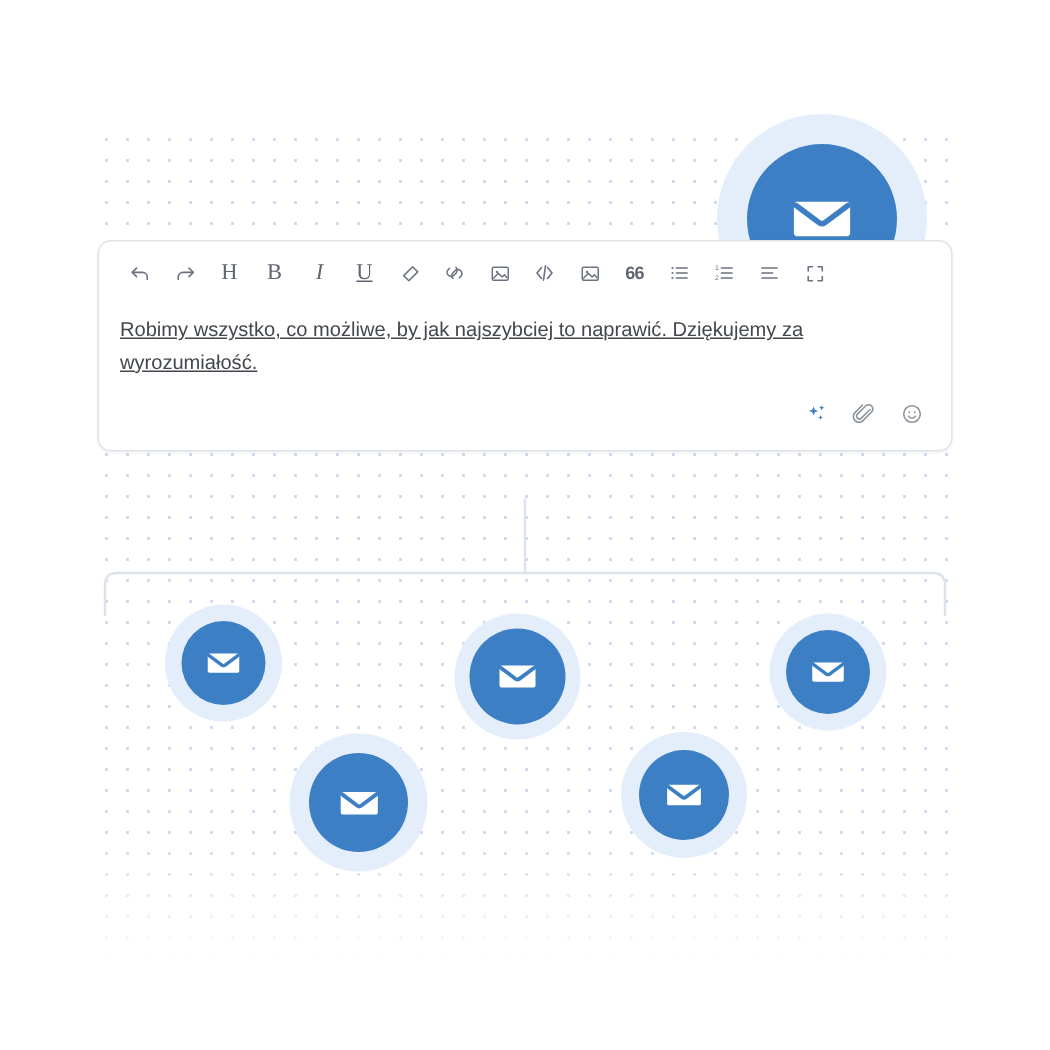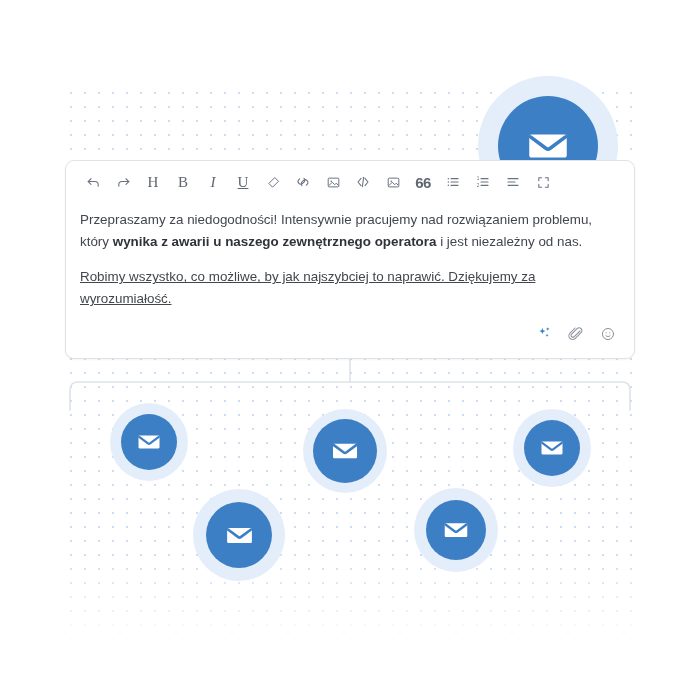--- a/index.html
+++ b/index.html
@@ -104,21 +104,21 @@
   .tb-glyph {
     font-family: "Liberation Serif", serif;
     font-size: 15px;
     line-height: 1;
     color: #5f6670;
   }
   .tb-glyph.ital { font-style: italic; }
   .tb-glyph.under { text-decoration: underline; }
   .tb-glyph.quote {
     font-family: "Liberation Sans", sans-serif;
-    font-size: 15px;
+    font-size: 12px;
     font-weight: 700;
     letter-spacing: -0.5px;
   }
 
   #editor-body {
     padding: 8px 14px 2px 14px;
     color: #42474d;
     font-size: 13.4px;
     line-height: 1.62;
   }
@@ -325,23 +325,20 @@
           <polyline points="9,4.5 4.5,4.5 4.5,9"></polyline>
           <polyline points="15,4.5 19.5,4.5 19.5,9"></polyline>
           <polyline points="9,19.5 4.5,19.5 4.5,15"></polyline>
           <polyline points="15,19.5 19.5,19.5 19.5,15"></polyline>
         </svg>
       </div>
 
     </div>
 
     <div id="editor-body">
-      <p>
-        <span>Przepraszamy za niedogodności! Intensywnie pracujemy nad rozwiązaniem problemu, który </span><b>wynika z awarii u naszego zewnętrznego operatora</b><span> i jest niezależny od nas.</span>
-      </p>
       <p>Robimy wszystko, co możliwe, by jak najszybciej to naprawić. Dziękujemy za wyrozumiałość.</p>
     </div>
 
     <div id="editor-footer">
 
       <div class="ft-btn ai" title="AI assist">
         <svg width="17" height="17" viewBox="0 0 24 24" fill="currentColor">
           <path d="M9 4.2 l1.25 3.05 L13.3 8.5 l-3.05 1.25 L9 12.8 l-1.25-3.05 L4.7 8.5 l3.05-1.25 Z"></path>
           <path d="M16.6 3 l.72 1.76 L19.1 5.5 l-1.78.72 L16.6 8 l-.72-1.78 L14.1 5.5 l1.78-.74 Z"></path>
           <path d="M15.6 12.4 l.62 1.52 L17.75 14.6 l-1.53.64 L15.6 16.8 l-.62-1.56 L13.45 14.6 l1.53-.68 Z"></path>

